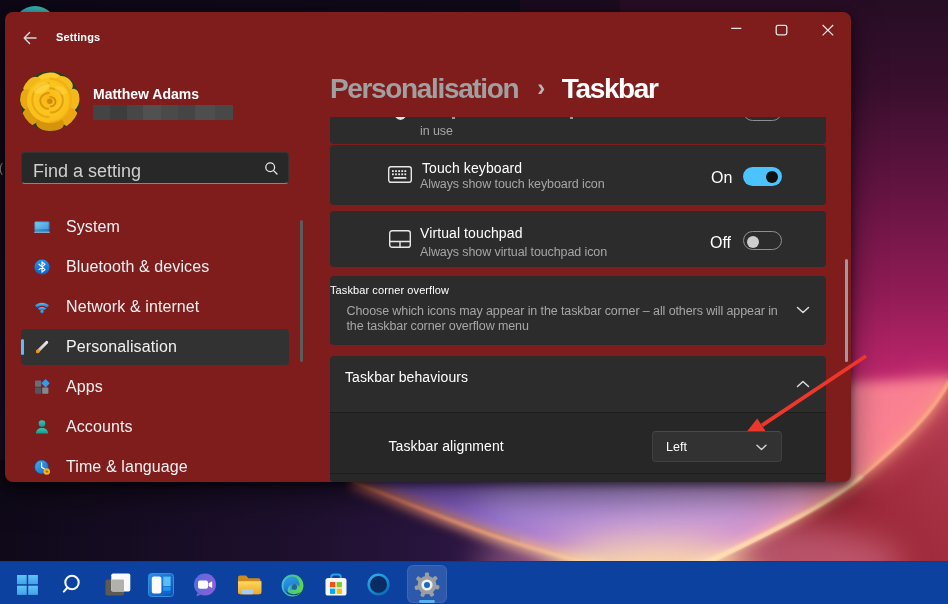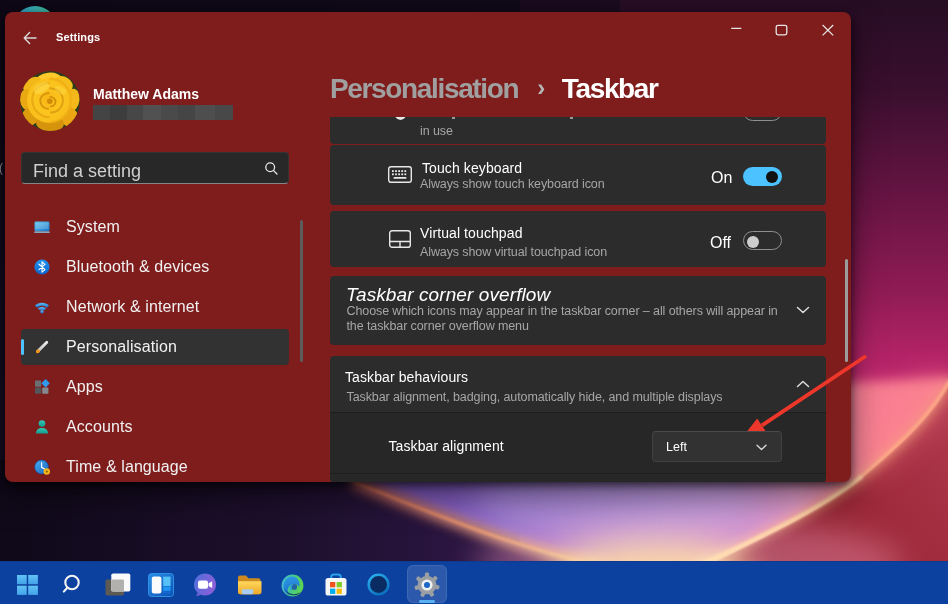--- a/index.html
+++ b/index.html
@@ -332,29 +332,28 @@
             <path d="M1 11.5 h20 M11 11.5 v5.5" stroke="#e8e8e8" stroke-width="1.4"></path>
           </svg>
         <div class="ctitle" style="left:90px;top:13.5px;">Virtual touchpad</div>
         <div class="csub" style="left:90px;top:34px;">Always show virtual touchpad icon</div>
         <div class="onoff" style="left:380px;top:22.5px;">Off</div>
         <div class="tgl off" style="left:412.5px;top:20px;">
             <i></i>
           </div>
       </div>
       <div class="card" style="top:264px;height:68.5px;">
-        <div class="ctitle" style="left:16px;top:7.5px;font-size:19px;font-style:italic;">Taskbar corner overflow</div>
+        <div class="ctitle" style="left:0;top:7.5px;font-size:11px;">Taskbar corner overflow</div>
         <div class="csub" style="left:16.5px;top:27.5px;width:438px;line-height:15.5px;">Choose which icons may appear in the taskbar corner – all others will appear in the taskbar corner overflow menu</div>
         <svg style="position:absolute;left:466px;top:30px;" width="14" height="8" viewBox="0 0 14 8">
             <path d="M1.5 1.5 L7 6.5 L12.5 1.5" stroke="#dcdcdc" stroke-width="1.5" fill="none" stroke-linecap="round" stroke-linejoin="round"></path>
           </svg>
       </div>
       <div class="card" style="top:343.5px;height:126.5px;overflow:hidden;">
         <div class="ctitle" style="left:15px;top:13.5px;">Taskbar behaviours</div>
-        <div class="csub" style="left:16.5px;top:34.5px;">Taskbar alignment, badging, automatically hide, and multiple displays</div>
         <svg style="position:absolute;left:466px;top:24.5px;" width="14" height="8" viewBox="0 0 14 8">
             <path d="M1.5 6.5 L7 1.5 L12.5 6.5" stroke="#dcdcdc" stroke-width="1.5" fill="none" stroke-linecap="round" stroke-linejoin="round"></path>
           </svg>
         <div style="position:absolute;left:0;top:56px;width:496px;height:70.5px;background:#272727;border-top:1px solid #1d1d1d;"></div>
         <div class="ctitle" style="left:58.5px;top:82.5px;">Taskbar alignment</div>
         <div style="position:absolute;left:0;top:117.5px;width:496px;height:9px;background:#272727;border-top:1px solid #1d1d1d;"></div>
       </div>
     </div>
     <div id="mainscroll"></div>
   </div>

